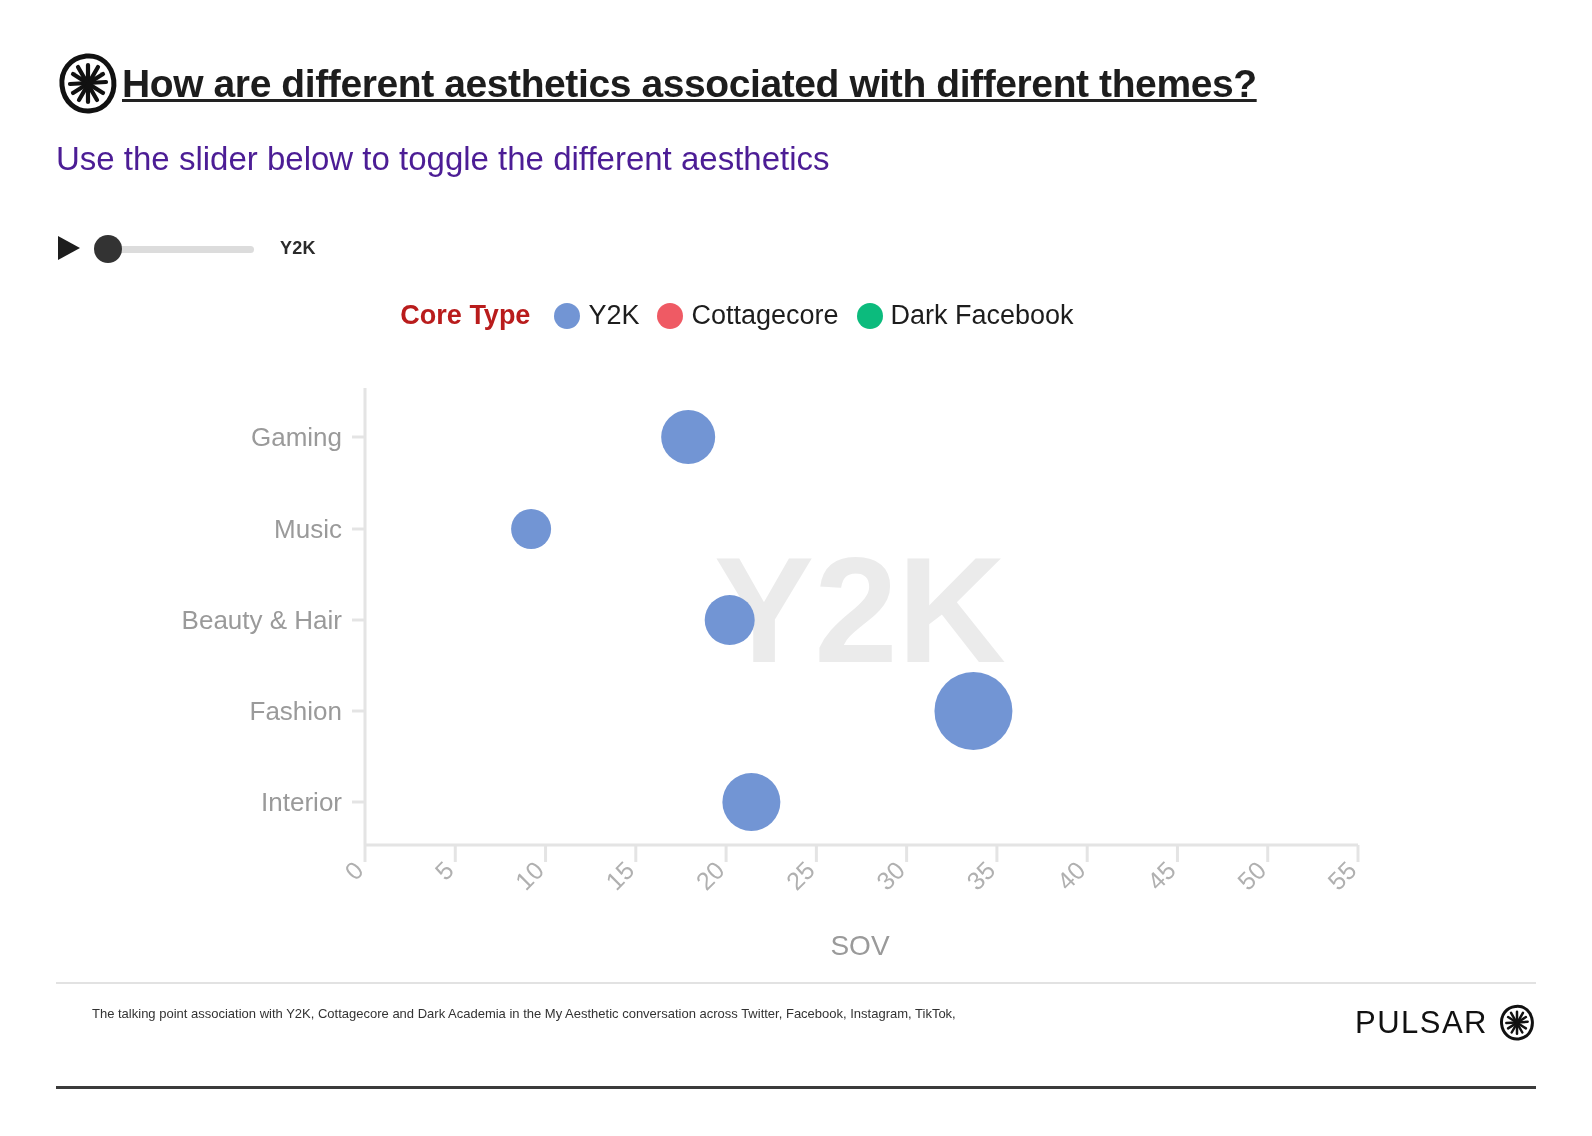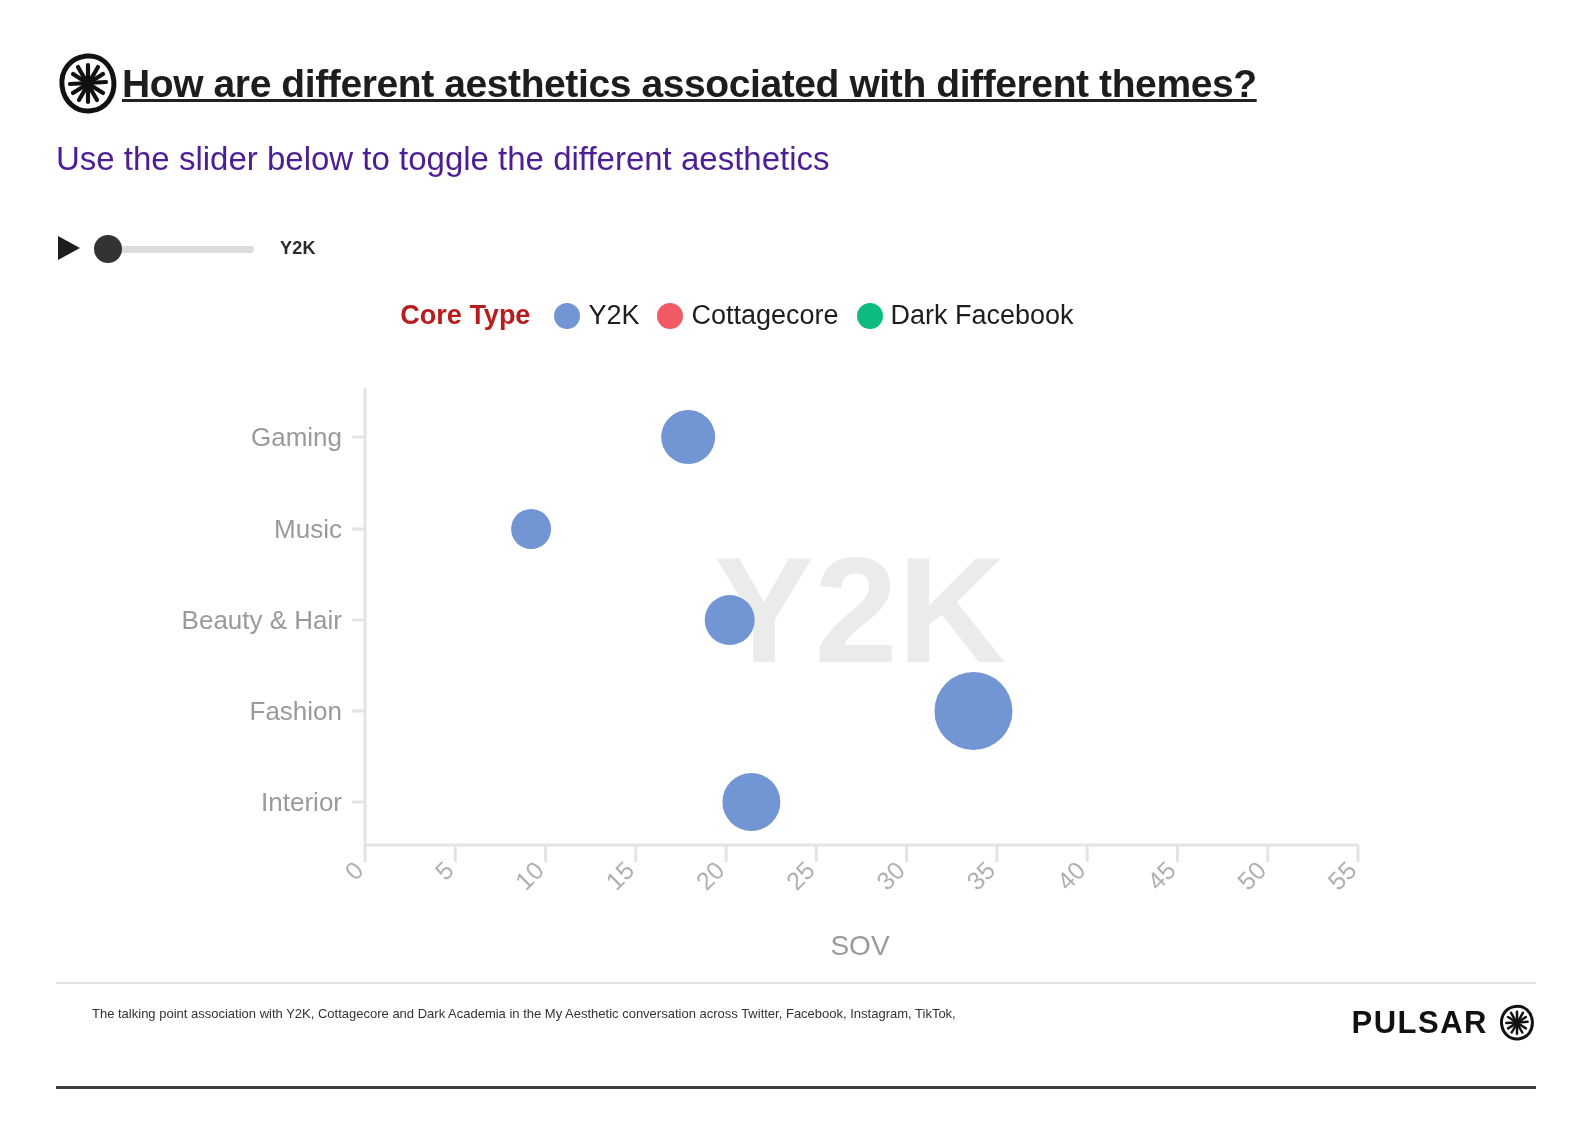--- a/index.html
+++ b/index.html
@@ -198,21 +198,21 @@
   .pulsar-logo {
     position: absolute;
     right: 56px;
     top: 1004px;
     display: flex;
     align-items: center;
     gap: 10px;
   }
   .pulsar-word {
     font-size: 31px;
-    font-weight: bold;
+    font-weight: normal;
     letter-spacing: 1.5px;
     color: #111111;
   }
   .pulsar-mark {
     width: 38px;
     height: 38px;
     display: block;
   }
   .bottom-rule {
     position: absolute;

